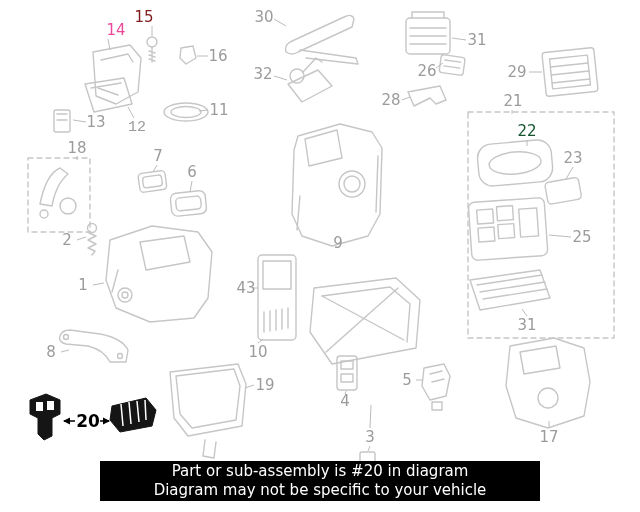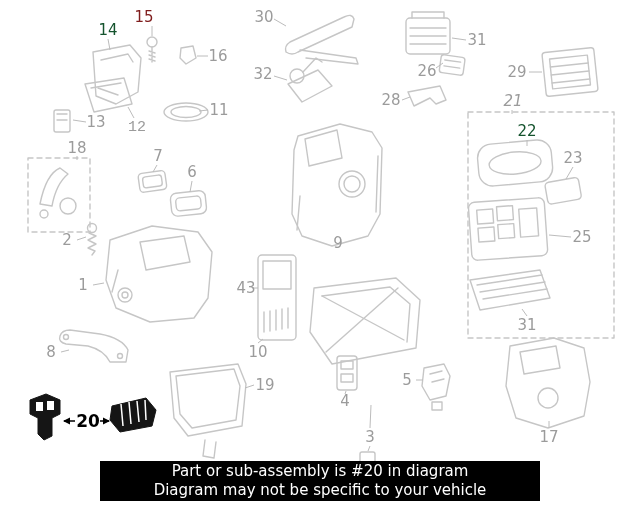--- a/index.html
+++ b/index.html
@@ -213,33 +213,33 @@
         <line x1="254" y1="385" x2="245" y2="388"></line>
         <line x1="416" y1="380" x2="423" y2="380"></line>
         <line x1="345" y1="394" x2="346" y2="391"></line>
         <line x1="370" y1="428" x2="371" y2="405"></line>
         <line x1="370" y1="446" x2="368" y2="451"></line>
         <line x1="549" y1="428" x2="549" y2="421"></line>
       </g>
   </svg>
 
   <div id="callout-layer">
-      <div class="callout" style="left: 108px; top: 30px; color: #14532d;">14</div>
+      <div class="callout" style="left: 116px; top: 30px; color: #ec4899;">14</div>
       <div class="callout" style="left: 144px; top: 17px; color: #7f1d1d;">15</div>
       <div class="callout" style="left: 218px; top: 56px; color: rgb(155, 155, 155);">16</div>
       <div class="callout" style="left: 264px; top: 17px; color: rgb(155, 155, 155);">30</div>
       <div class="callout" style="left: 477px; top: 40px; color: rgb(155, 155, 155);">31</div>
       <div class="callout" style="left: 517px; top: 72px; color: rgb(155, 155, 155);">29</div>
       <div class="callout" style="left: 96px; top: 122px; color: rgb(155, 155, 155);">13</div>
       <div class="callout" style="left: 137px; top: 127px; color: rgb(155, 155, 155); font-family: Liberation Mono, monospace;">12</div>
       <div class="callout" style="left: 219px; top: 110px; color: rgb(155, 155, 155);">11</div>
       <div class="callout" style="left: 263px; top: 74px; color: rgb(155, 155, 155); text-align: center;">32</div>
       <div class="callout" style="left: 427px; top: 71px; color: rgb(155, 155, 155);">26</div>
       <div class="callout" style="left: 391px; top: 100px; color: rgb(155, 155, 155);">28</div>
-      <div class="callout" style="left: 513px; top: 101px; color: rgb(155, 155, 155); font-style: italic;">21</div>
+      <div class="callout" style="left: 513px; top: 101px; color: rgb(155, 155, 155);">21</div>
       <div class="callout" style="left: 527px; top: 131px; color: #14532d;">22</div>
       <div class="callout" style="left: 573px; top: 158px; color: rgb(155, 155, 155);">23</div>
       <div class="callout" style="left: 77px; top: 148px; color: rgb(155, 155, 155);">18</div>
       <div class="callout" style="left: 158px; top: 156px; color: rgb(155, 155, 155);">7</div>
       <div class="callout" style="left: 192px; top: 172px; color: rgb(155, 155, 155);">6</div>
       <div class="callout" style="left: 67px; top: 240px; color: rgb(155, 155, 155);">2</div>
       <div class="callout" style="left: 338px; top: 243px; color: rgb(155, 155, 155);">9</div>
       <div class="callout" style="left: 582px; top: 237px; color: rgb(155, 155, 155);">25</div>
       <div class="callout" style="left: 83px; top: 285px; color: rgb(155, 155, 155);">1</div>
       <div class="callout" style="left: 246px; top: 288px; color: rgb(155, 155, 155);">43</div>

